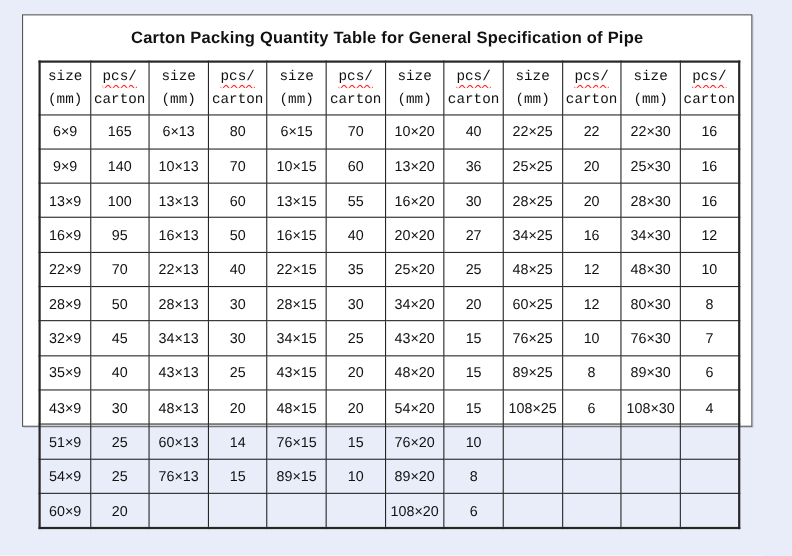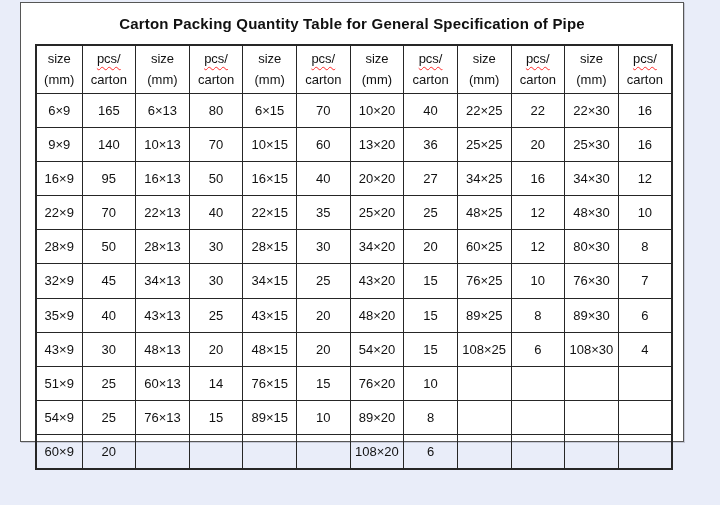--- a/index.html
+++ b/index.html
@@ -13,22 +13,22 @@
   * { margin: 0; padding: 0; box-sizing: border-box; }
   html, body {
     width: 720px; height: 505px;
     background: var(--bg);
     font-family: "Liberation Sans", "DejaVu Sans", sans-serif;
     color: var(--text);
     overflow: hidden;
   }
   .panel {
     position: absolute;
-    left: 20px; top: 2px;
-    width: 664px; height: 440px;
+    left: 20px; top: 13px;
+    width: 664px; height: 375px;
     background: var(--panel-bg);
     border: 1px solid var(--panel-border);
     box-shadow: 1px 1px 0 rgba(90,90,110,0.25);
   }
   .title {
     position: absolute;
     top: 12px; left: 0;
     width: 100%;
     text-align: center;
     font-size: 15px;
@@ -47,21 +47,21 @@
   table.packing th, table.packing td {
     border: 1px solid var(--grid);
     text-align: center;
     vertical-align: middle;
     font-size: 13px;
     font-weight: normal;
     padding: 0;
     overflow: hidden;
     white-space: nowrap;
   }
-  table.packing thead tr { height: 48px; }
+  table.packing thead tr { height: 48px; font-family: Liberation Mono, monospace; }
   table.packing tbody tr { height: 25px; }
   table.packing th div { line-height: 21px; }
   .misspelled {
     text-decoration: underline;
     text-decoration-style: wavy;
     text-decoration-color: var(--squiggle);
     text-decoration-thickness: 1px;
     text-underline-offset: 3px;
     text-decoration-skip-ink: none;
     text-align: center;
@@ -162,20 +162,34 @@
           <td>10×15</td>
           <td>60</td>
           <td>13×20</td>
           <td>36</td>
           <td>25×25</td>
           <td>20</td>
           <td>25×30</td>
           <td>16</td>
         </tr>
         <tr>
+          <td>13×9</td>
+          <td>100</td>
+          <td>13×13</td>
+          <td>60</td>
+          <td>13×15</td>
+          <td>55</td>
+          <td>16×20</td>
+          <td>30</td>
+          <td>28×25</td>
+          <td>20</td>
+          <td>28×30</td>
+          <td>16</td>
+        </tr>
+        <tr>
           <td>16×9</td>
           <td>95</td>
           <td>16×13</td>
           <td>50</td>
           <td>16×15</td>
           <td>40</td>
           <td>20×20</td>
           <td>27</td>
           <td>34×25</td>
           <td>16</td>

